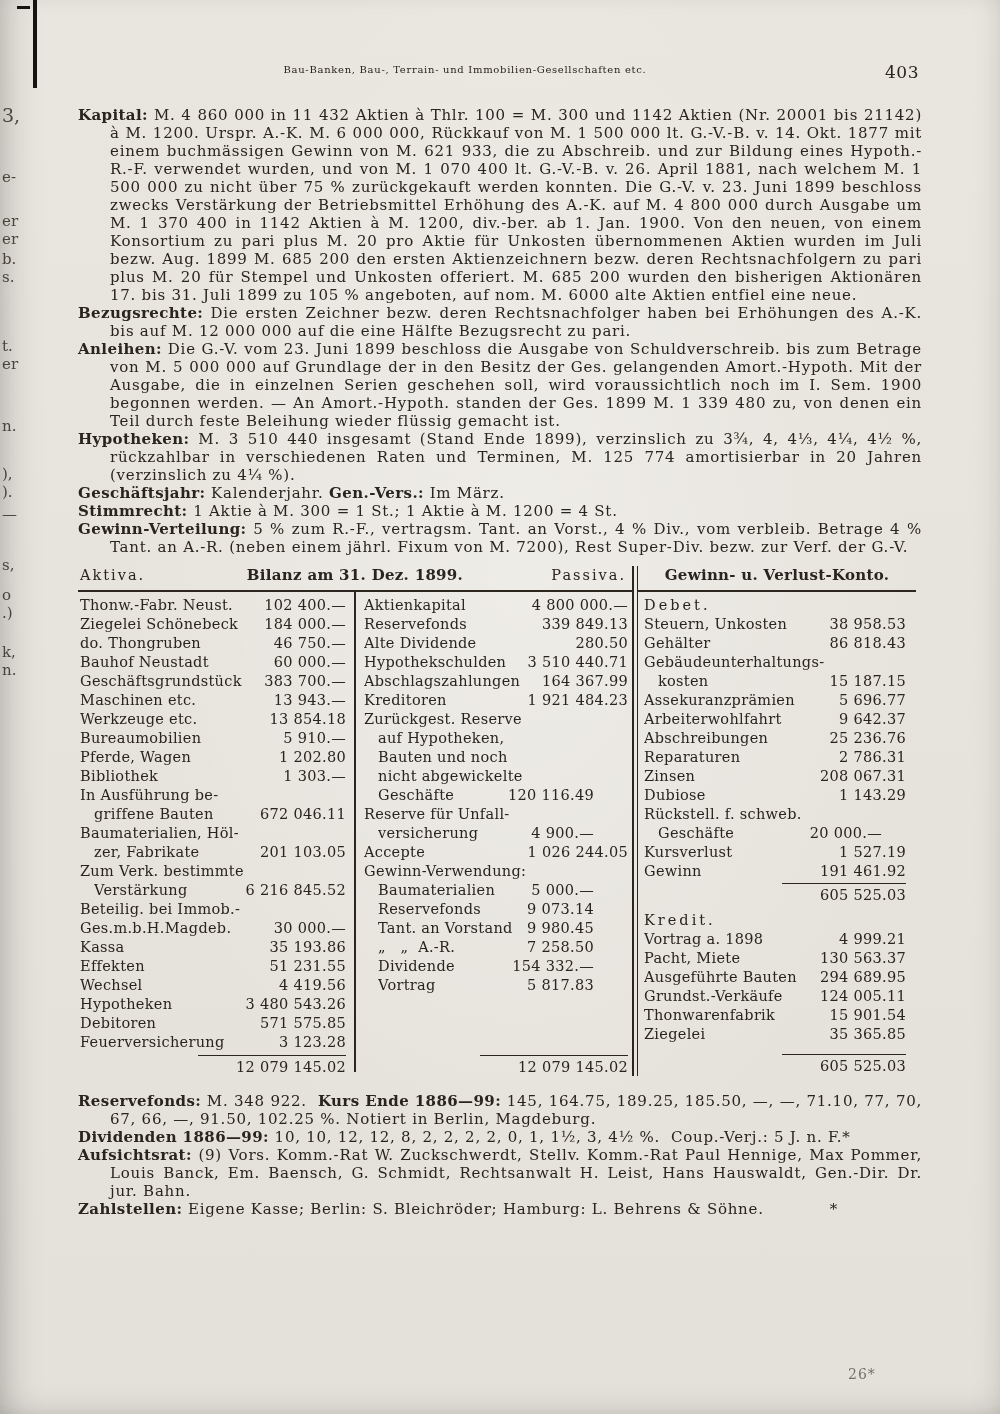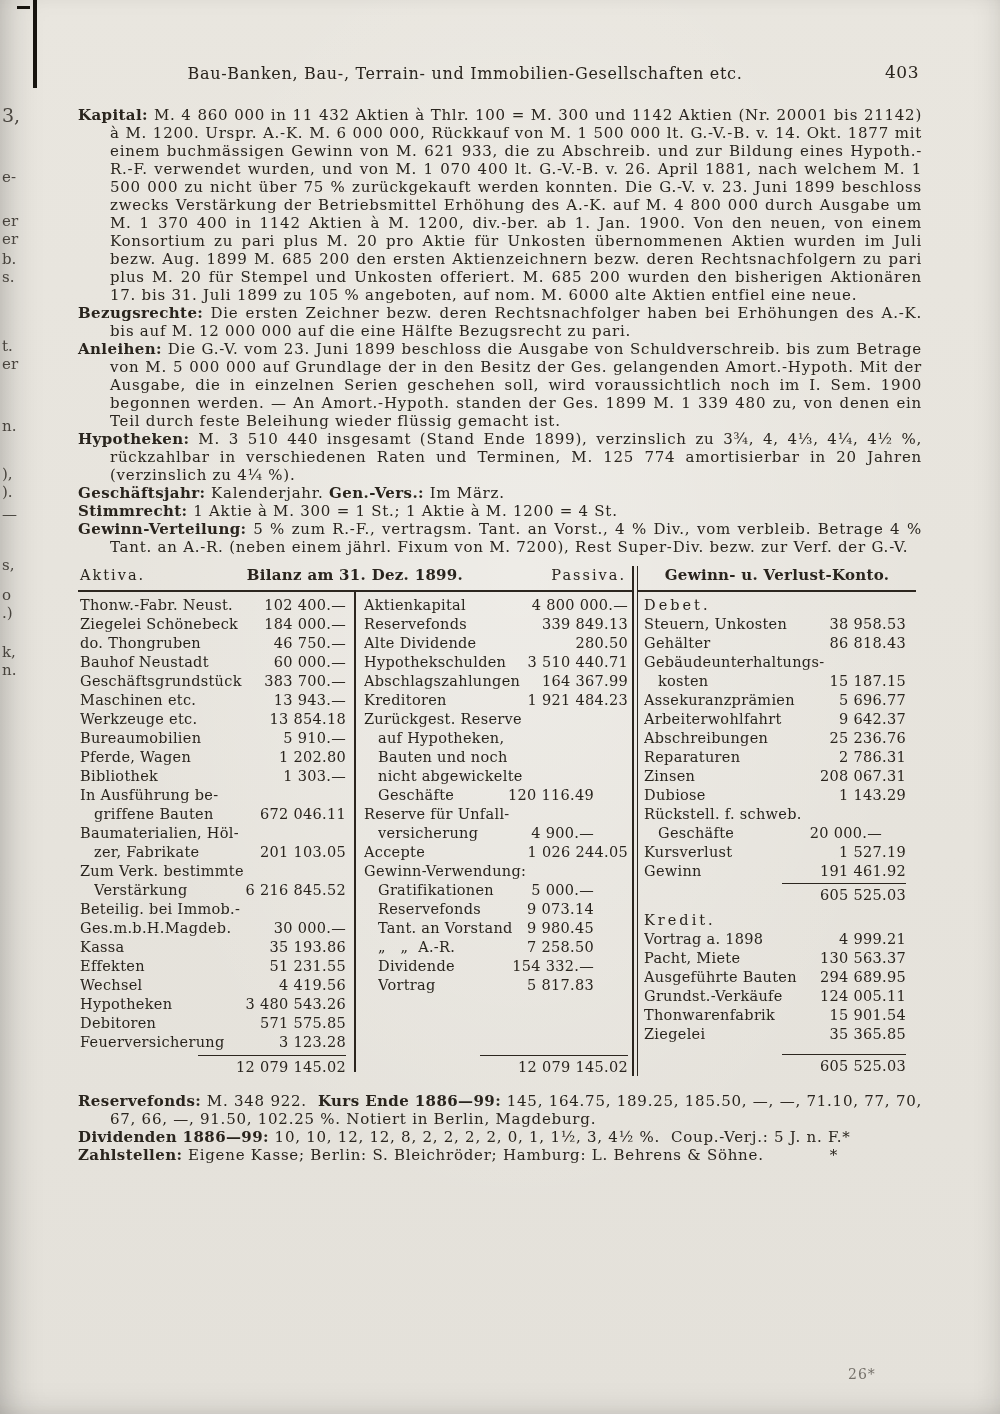--- a/index.html
+++ b/index.html
@@ -21,21 +21,21 @@
 
   
   .scan-bar  { position: absolute; left: 33px; top: 0; width: 4px; height: 88px; background: #17140f; }
   .scan-dash { position: absolute; left: 17px; top: 6px; width: 13px; height: 3px; background: #17140f; }
   .marginalia { position: absolute; inset: 0; pointer-events: none; }
   .margin-frag { position: absolute; left: 2px; font-size: 15px; color: rgba(42,37,30,0.82); white-space: nowrap; }
 
   .content { position: absolute; top: 64px; left: 78px; width: 844px; }
 
   .page-header { position: relative; height: 24px; margin-bottom: 18px; }
-  .header-title { position: absolute; left: 40px; right: 110px; text-align: center; font-size: 16px; letter-spacing: 0.7px; white-space: nowrap; }
+  .header-title { position: absolute; left: 40px; right: 110px; text-align: center; font-size: 10px; letter-spacing: 0.7px; white-space: nowrap; }
   .page-number  { position: absolute; right: 3px; top: -2px; font-size: 17px; letter-spacing: 0.5px; }
 
   .entry {
     margin: 0;
     font-size: 15px;
     line-height: 18px;
     letter-spacing: 0.75px;
     text-align: justify;
     padding-left: 32px;
     text-indent: -32px;
@@ -296,21 +296,21 @@
             </div>
             <div class="trow">
               <span class="lbl">Accepte</span>
               <span class="amt">1 026 244.05</span>
             </div>
             <div class="trow">
               <span class="lbl">Gewinn-Verwendung:</span>
               <span class="amt"></span>
             </div>
             <div class="trow i1">
-              <span class="lbl">Gratifikationen</span>
+              <span class="lbl">Baumaterialien</span>
               <span class="amt" style="margin-right: 34px;">5 000.—</span>
             </div>
             <div class="trow i1">
               <span class="lbl">Reservefonds</span>
               <span class="amt" style="margin-right: 34px;">9 073.14</span>
             </div>
             <div class="trow i1">
               <span class="lbl">Tant. an Vorstand</span>
               <span class="amt" style="margin-right: 34px;">9 980.45</span>
             </div>
@@ -424,20 +424,21 @@
           </div>
         <div class="total-row bottom">
           <span class="total-amt">605 525.03</span>
         </div>
       </div>
     </div>
 
     <div class="bottom-entries">
         <p class="entry"><b>Reservefonds: </b>M. 348 922.&nbsp;&nbsp;<b>Kurs Ende 1886—99: </b>145, 164.75, 189.25, 185.50, —, —, 71.10, 77, 70, 67, 66, —, 91.50, 102.25 %. Notiert in Berlin, Magdeburg.</p>
         <p class="entry"><b>Dividenden 1886—99: </b>10, 10, 12, 12, 8, 2, 2, 2, 2, 0, 1, 1½, 3, 4½ %.&nbsp;&nbsp;Coup.-Verj.: 5 J. n. F.*</p>
+        <p class="entry"><b>Aufsichtsrat: </b>(9) Vors. Komm.-Rat W. Zuckschwerdt, Stellv. Komm.-Rat Paul Hennige, Max Pommer, Louis Banck, Em. Baensch, G. Schmidt, Rechtsanwalt H. Leist, Hans Hauswaldt, Gen.-Dir. Dr. jur. Bahn.</p>
         <p class="entry"><b>Zahlstellen: </b>Eigene Kasse; Berlin: S. Bleichröder; Hamburg: L. Behrens &amp; Söhne.&nbsp;&nbsp;&nbsp;&nbsp;&nbsp;&nbsp;&nbsp;&nbsp;&nbsp;&nbsp;&nbsp;&nbsp;*</p>
       </div>
 
   </div>
 
   <div class="footer-mark">26*</div>
 
 </div>
 
 </body></html>

